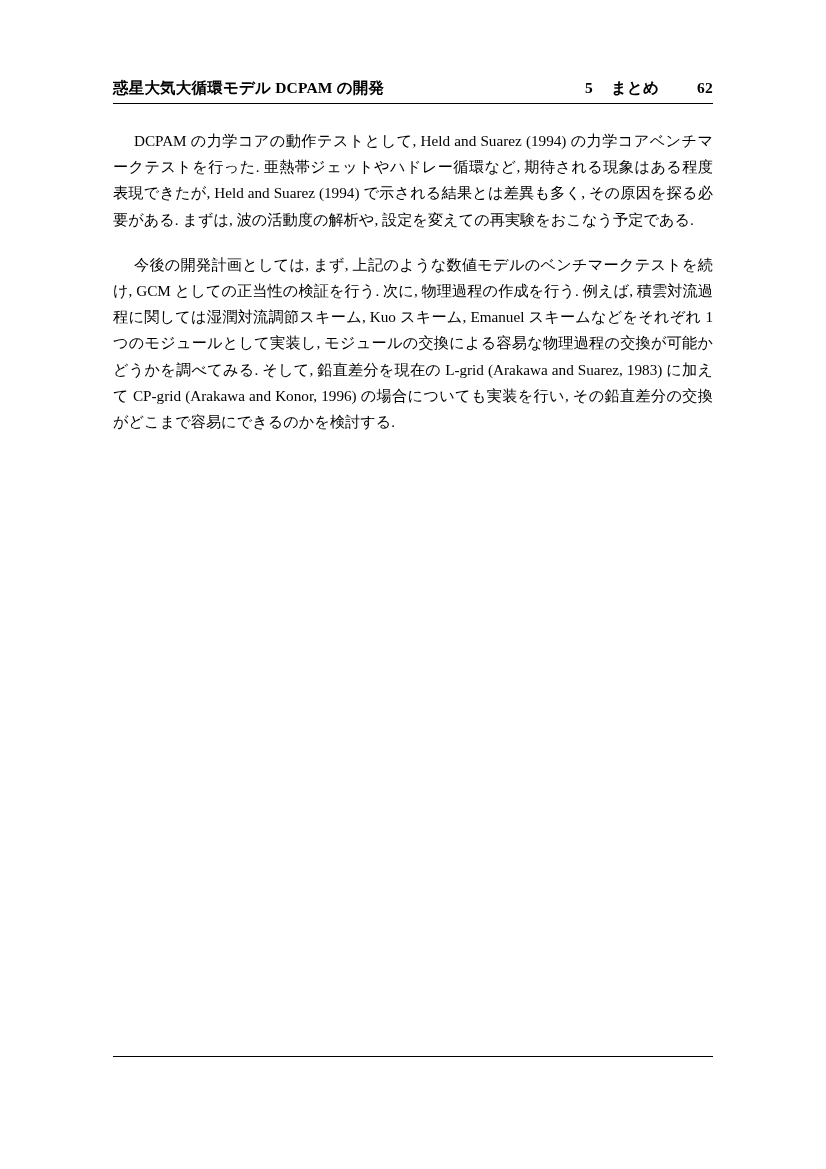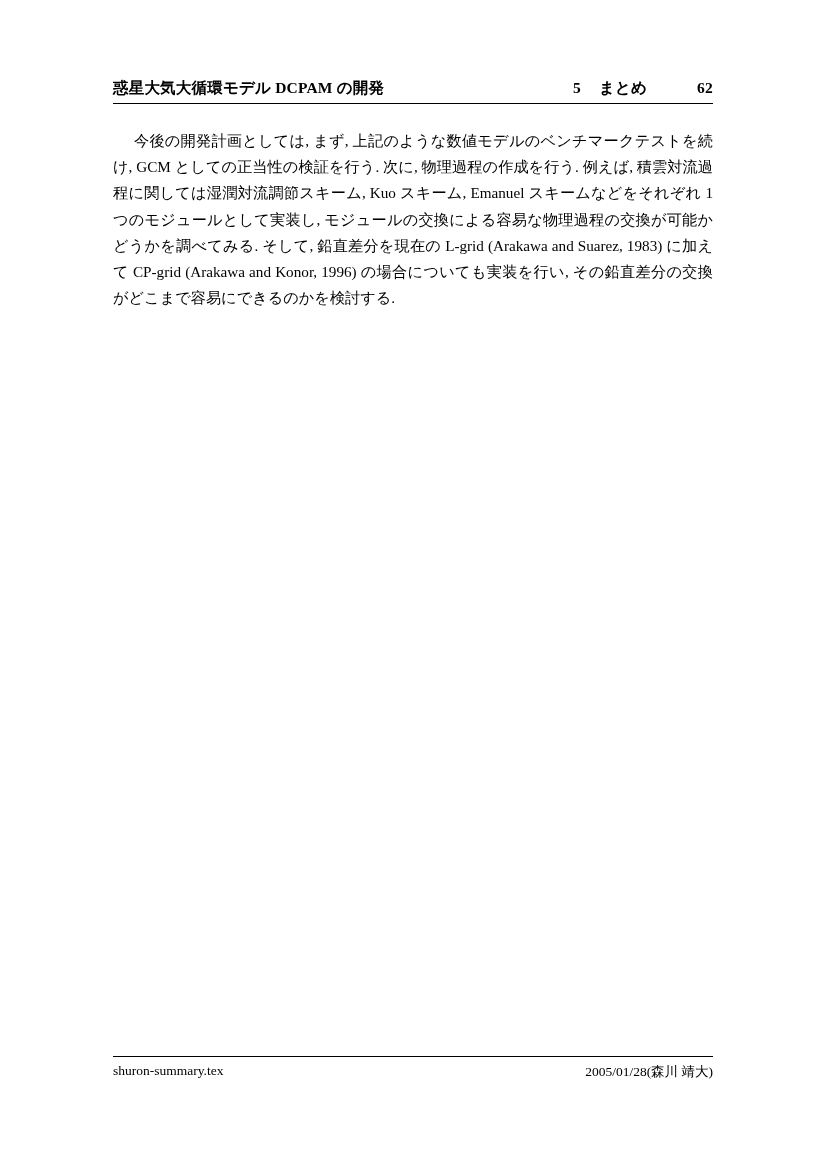--- a/index.html
+++ b/index.html
@@ -41,21 +41,21 @@
   }
   .header-right {
     white-space: nowrap;
     display: flex;
     align-items: baseline;
   }
   .header-section-num {
     margin-right: 18px;
   }
   .header-section-title {
-    margin-right: 50px;
+    margin-right: 38px;
   }
   .header-page-num {
     font-weight: bold;
   }
   .header-rule {
     position: absolute;
     left: 113px;
     top: 103px;
     width: 600px;
     height: 1.2px;
@@ -107,22 +107,19 @@
     <div class="header-left">惑星大気大循環モデル DCPAM の開発</div>
     <div class="header-right">
       <span class="header-section-num">5</span>
       <span class="header-section-title">まとめ</span>
       <span class="header-page-num">62</span>
     </div>
   </div>
   <div class="header-rule"></div>
 
   <div class="content">
+    <p class="para">DCPAM の力学コアの動作テストとして, Held and Suarez (1994) の力学コアベンチマークテストを行った. 亜熱帯ジェットやハドレー循環など, 期待される現象はある程度表現できたが, Held and Suarez (1994) で示される結果とは差異も多く, その原因を探る必要がある. まずは, 波の活動度の解析や, 設定を変えての再実験をおこなう予定である.</p>
     <p class="para">今後の開発計画としては, まず, 上記のような数値モデルのベンチマークテストを続け, GCM としての正当性の検証を行う. 次に, 物理過程の作成を行う. 例えば, 積雲対流過程に関しては湿潤対流調節スキーム, Kuo スキーム, Emanuel スキームなどをそれぞれ 1 つのモジュールとして実装し, モジュールの交換による容易な物理過程の交換が可能かどうかを調べてみる. そして, 鉛直差分を現在の L-grid (Arakawa and Suarez, 1983) に加えて CP-grid (Arakawa and Konor, 1996) の場合についても実装を行い, その鉛直差分の交換がどこまで容易にできるのかを検討する.</p>
   </div>
 
   <div class="footer-rule"></div>
-  <div class="footer">
-    <div class="footer-left">shuron-summary.tex</div>
-    <div class="footer-right">2005/01/28(森川 靖大)</div>
-  </div>
 
 </div>
 
 </body></html>

